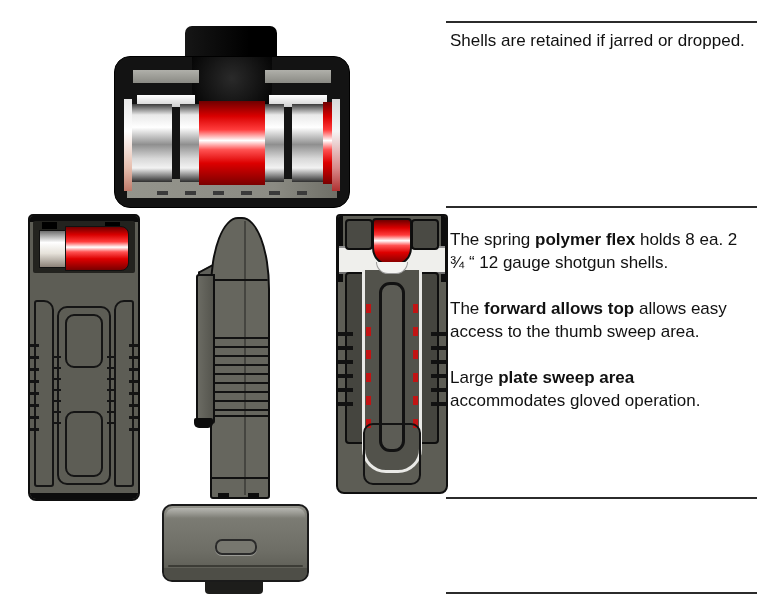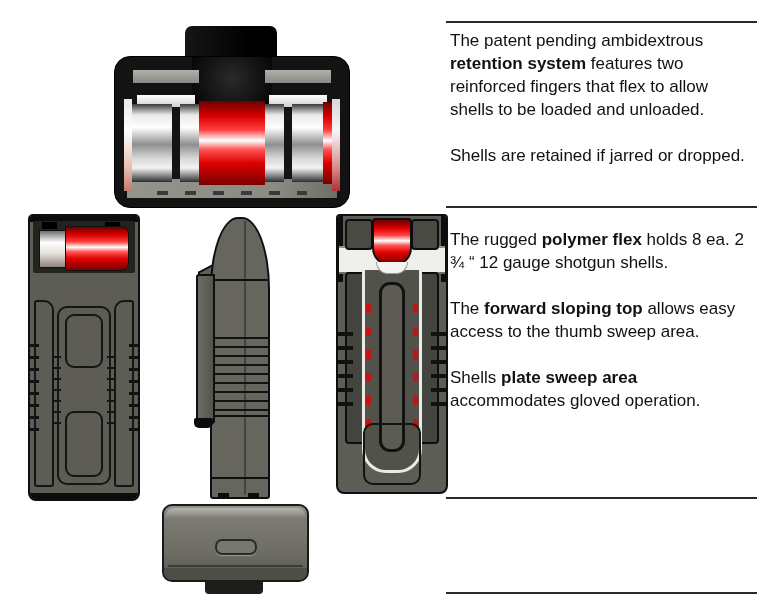--- a/index.html
+++ b/index.html
@@ -193,30 +193,29 @@
       <div class="abs bp-shine"></div>
       <div class="abs bp-seam"></div>
       <div class="abs bp-dark"></div>
       <div class="abs bp-slot"></div>
     </div>
   </div>
 
   <div class="abs rule" style="top:21px;"></div>
 
   <div class="abs tblock" style="top:29px;">
-    <p><span>The patent pending ambidextrous </span><b>retention system</b><span> features two reinforced fingers that flex to allow shells to be loaded and unloaded.</span></p>
     <p>Shells are retained if jarred or dropped.</p>
   </div>
 
   <div class="abs rule" style="top:206px;"></div>
 
   <div class="abs tblock" style="top:228px;">
-    <p><span>The rugged </span><b>polymer flex</b><span> holds 8 ea. 2 ¾ “ 12 gauge shotgun shells.</span></p>
-    <p><span>The </span><b>forward sloping top</b><span> allows easy access to the thumb sweep area.</span></p>
-    <p><span>Shells </span><b>plate sweep area</b><span> accommodates gloved operation.</span></p>
+    <p><span>The spring </span><b>polymer flex</b><span> holds 8 ea. 2 ¾ “ 12 gauge shotgun shells.</span></p>
+    <p><span>The </span><b>forward allows top</b><span> allows easy access to the thumb sweep area.</span></p>
+    <p><span>Large </span><b>plate sweep area</b><span> accommodates gloved operation.</span></p>
   </div>
 
   <div class="abs rule" style="top:497px;"></div>
 
 
   <div class="abs rule" style="top:592px;"></div>
 
 </div>
 
 </body></html>

